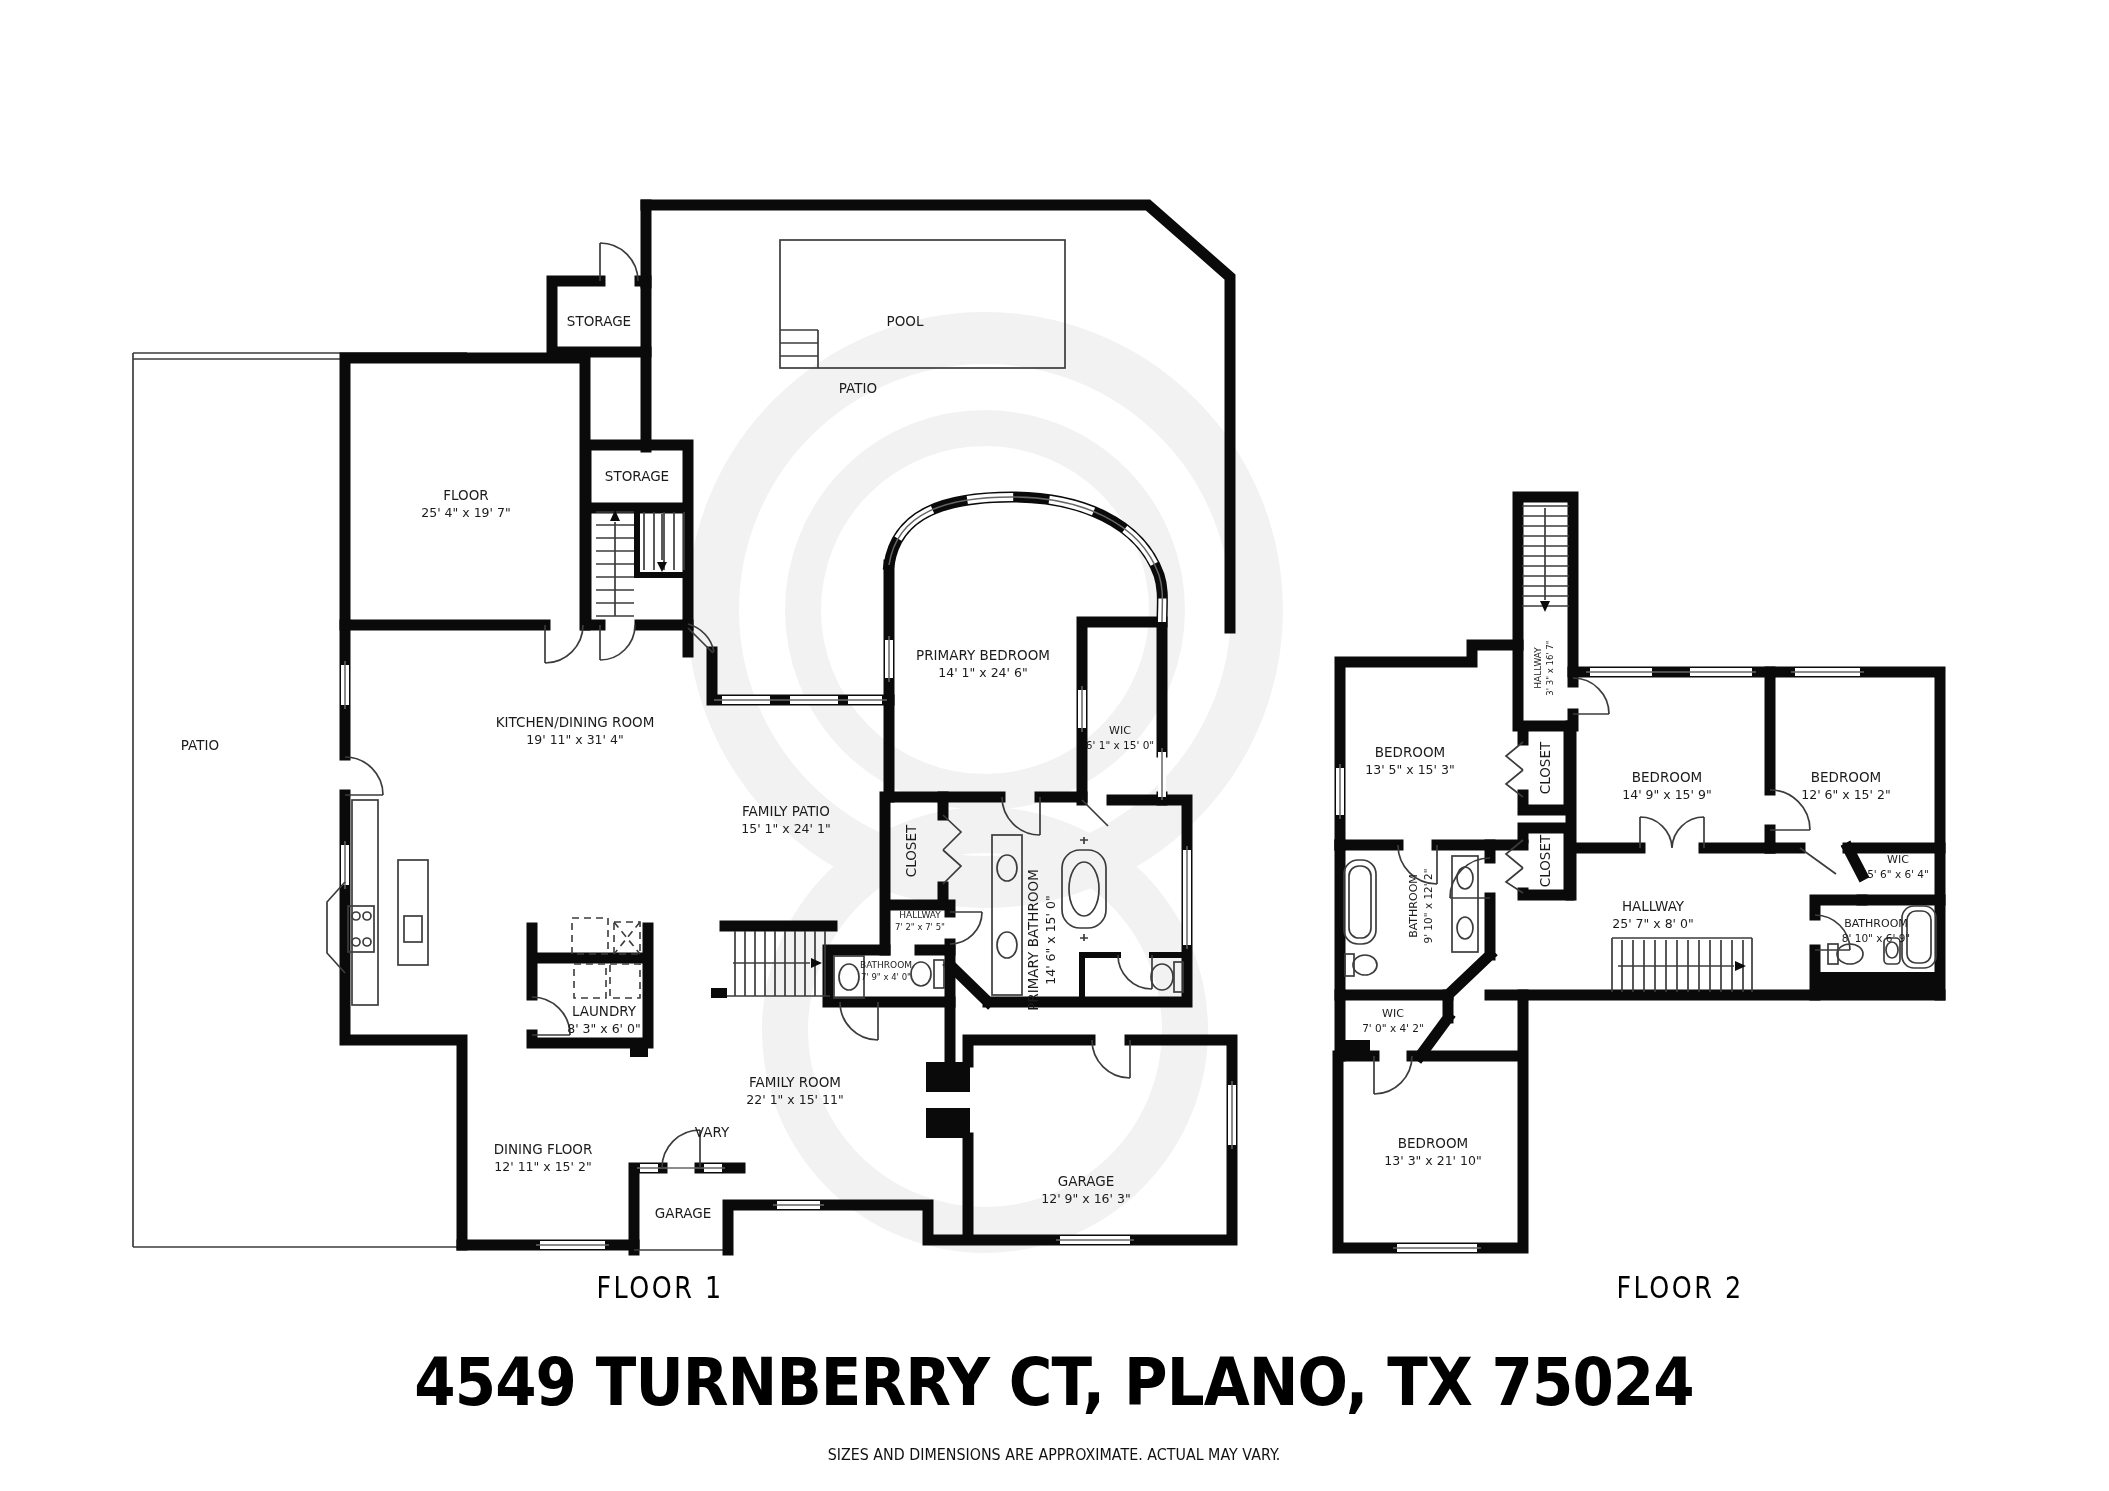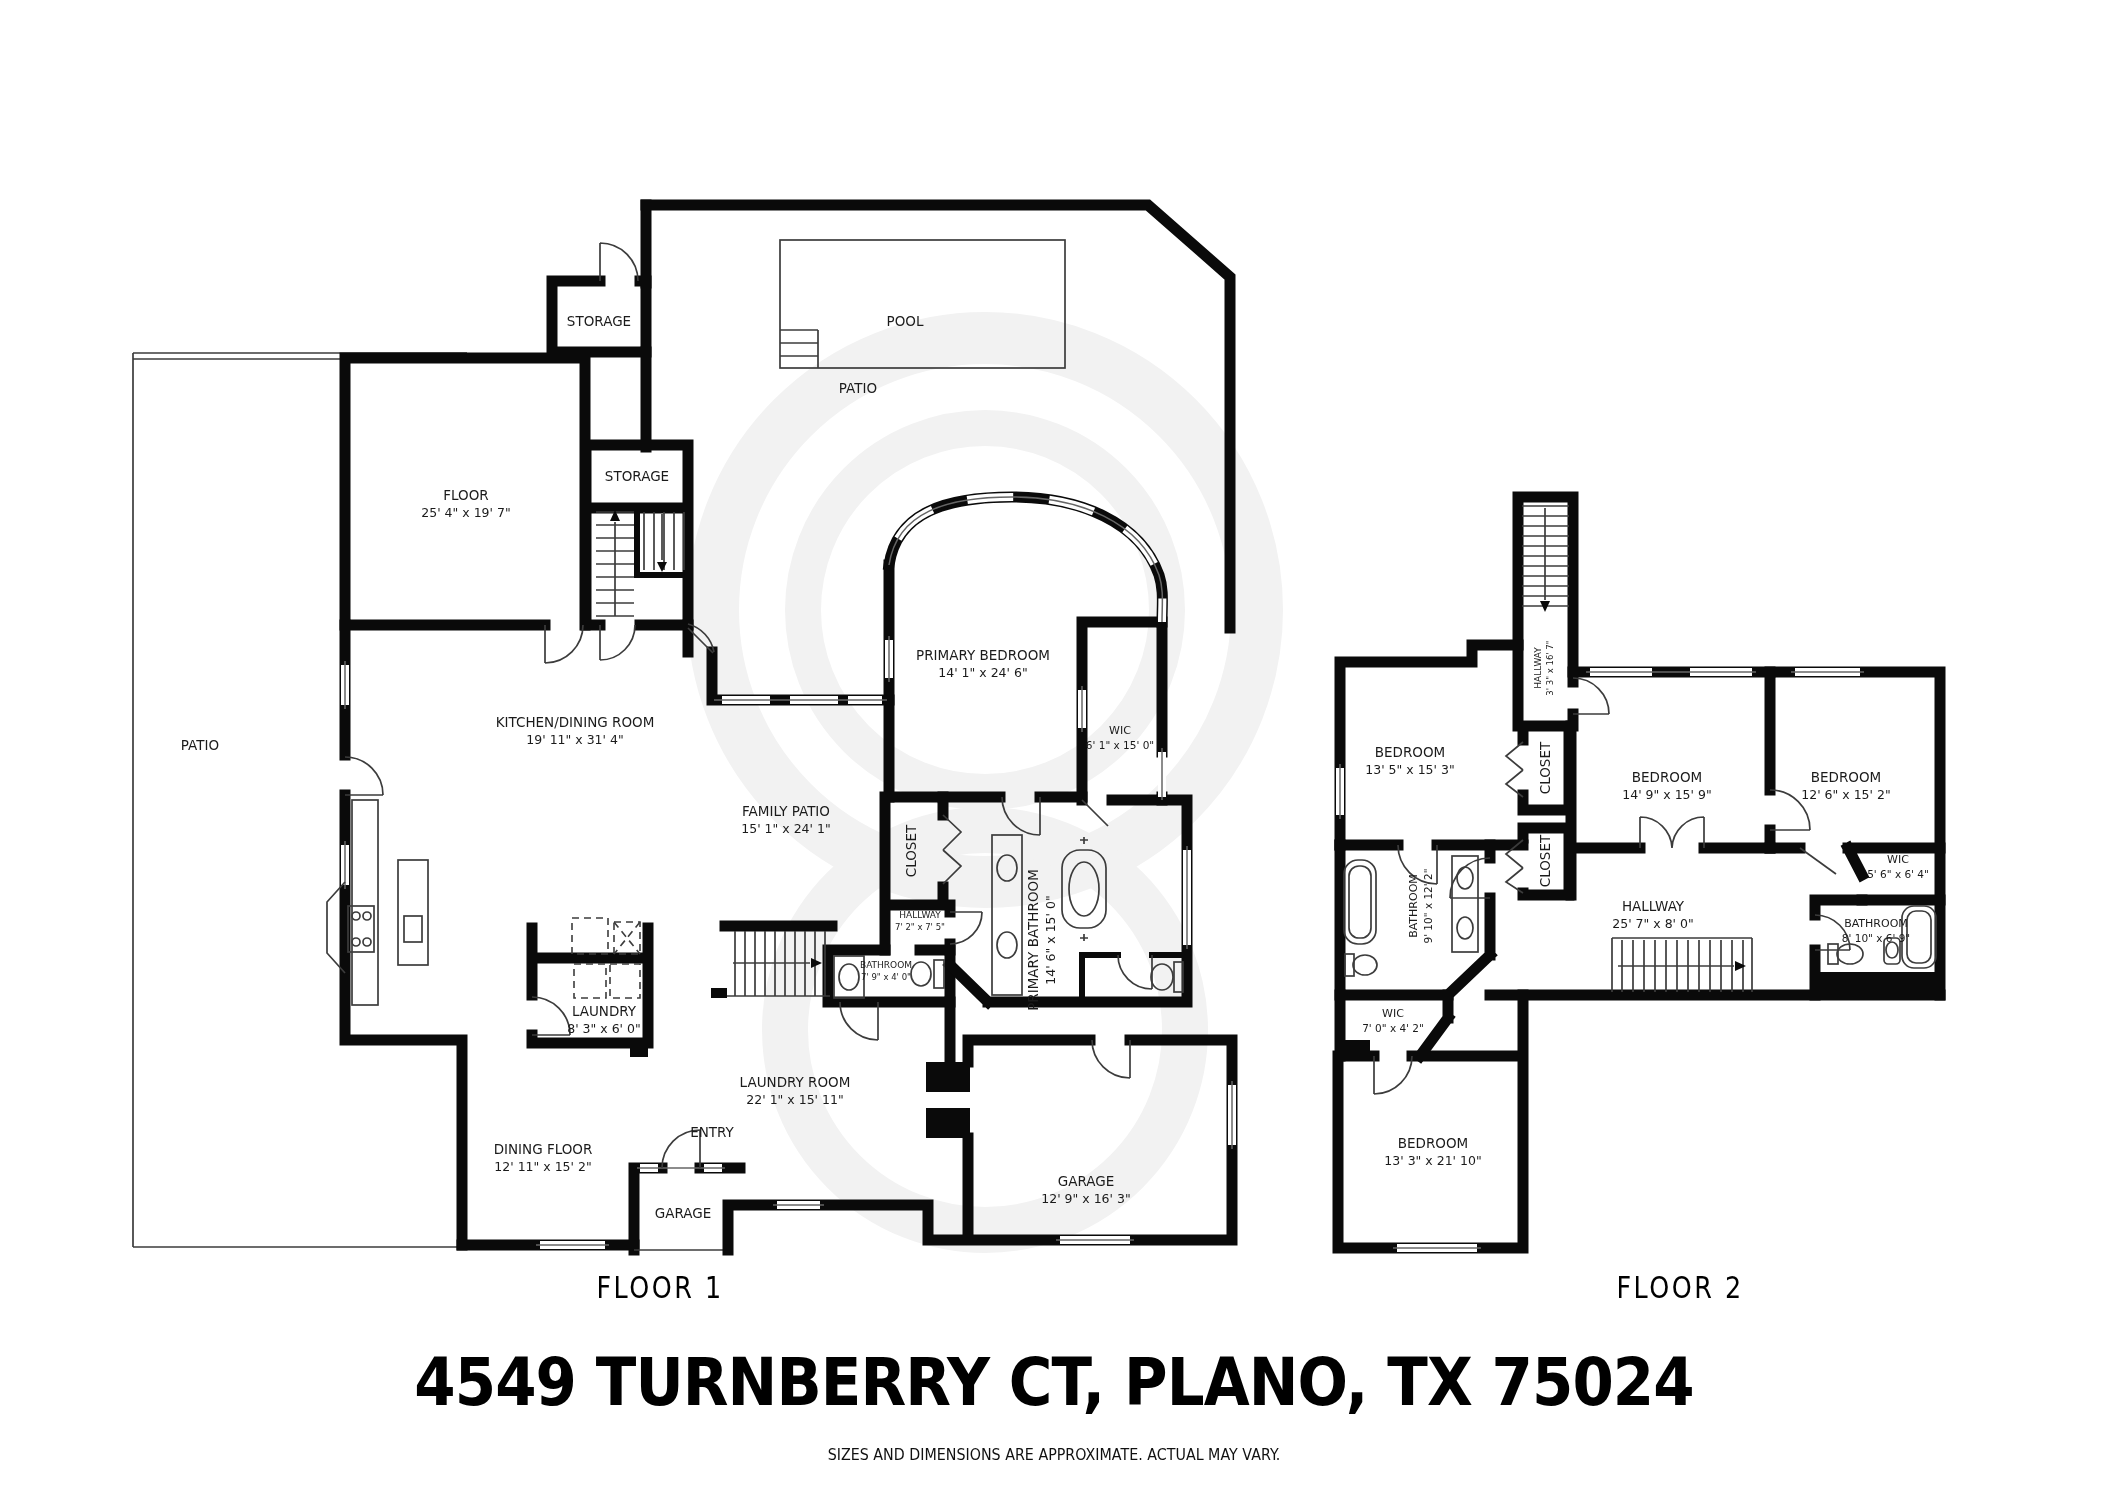--- a/index.html
+++ b/index.html
@@ -330,33 +330,33 @@
     </div>
 <div class="lbl sm" style="left:886px;top:972px">
       <span class="nm">BATHROOM</span>
       <span class="dm">7' 9" x 4' 0"</span>
     </div>
 <div class="lbl" style="left:604px;top:1020px">
       <span class="nm">LAUNDRY</span>
       <span class="dm">8' 3" x 6' 0"</span>
     </div>
 <div class="lbl" style="left:795px;top:1091px">
-      <span class="nm">LAUNDRY ROOM</span>
+      <span class="nm">FAMILY ROOM</span>
       <span class="dm">22' 1" x 15' 11"</span>
     </div>
 <div class="lbl" style="left:1086px;top:1190px">
       <span class="nm">GARAGE</span>
       <span class="dm">12' 9" x 16' 3"</span>
     </div>
 <div class="lbl" style="left:543px;top:1158px">
       <span class="nm">DINING FLOOR</span>
       <span class="dm">12' 11" x 15' 2"</span>
     </div>
 <div class="lbl" style="left:712px;top:1133px">
-      <span class="nm">ENTRY</span>
+      <span class="nm">VARY</span>
     </div>
 <div class="lbl" style="left:683px;top:1214px">
       <span class="nm">GARAGE</span>
     </div>
 
 <div class="lbl rot sm" style="left:1545px;top:668px">
       <span class="nm">HALLWAY</span>
       <span class="dm">3' 3" x 16' 7"</span>
     </div>
 <div class="lbl" style="left:1410px;top:761px">

